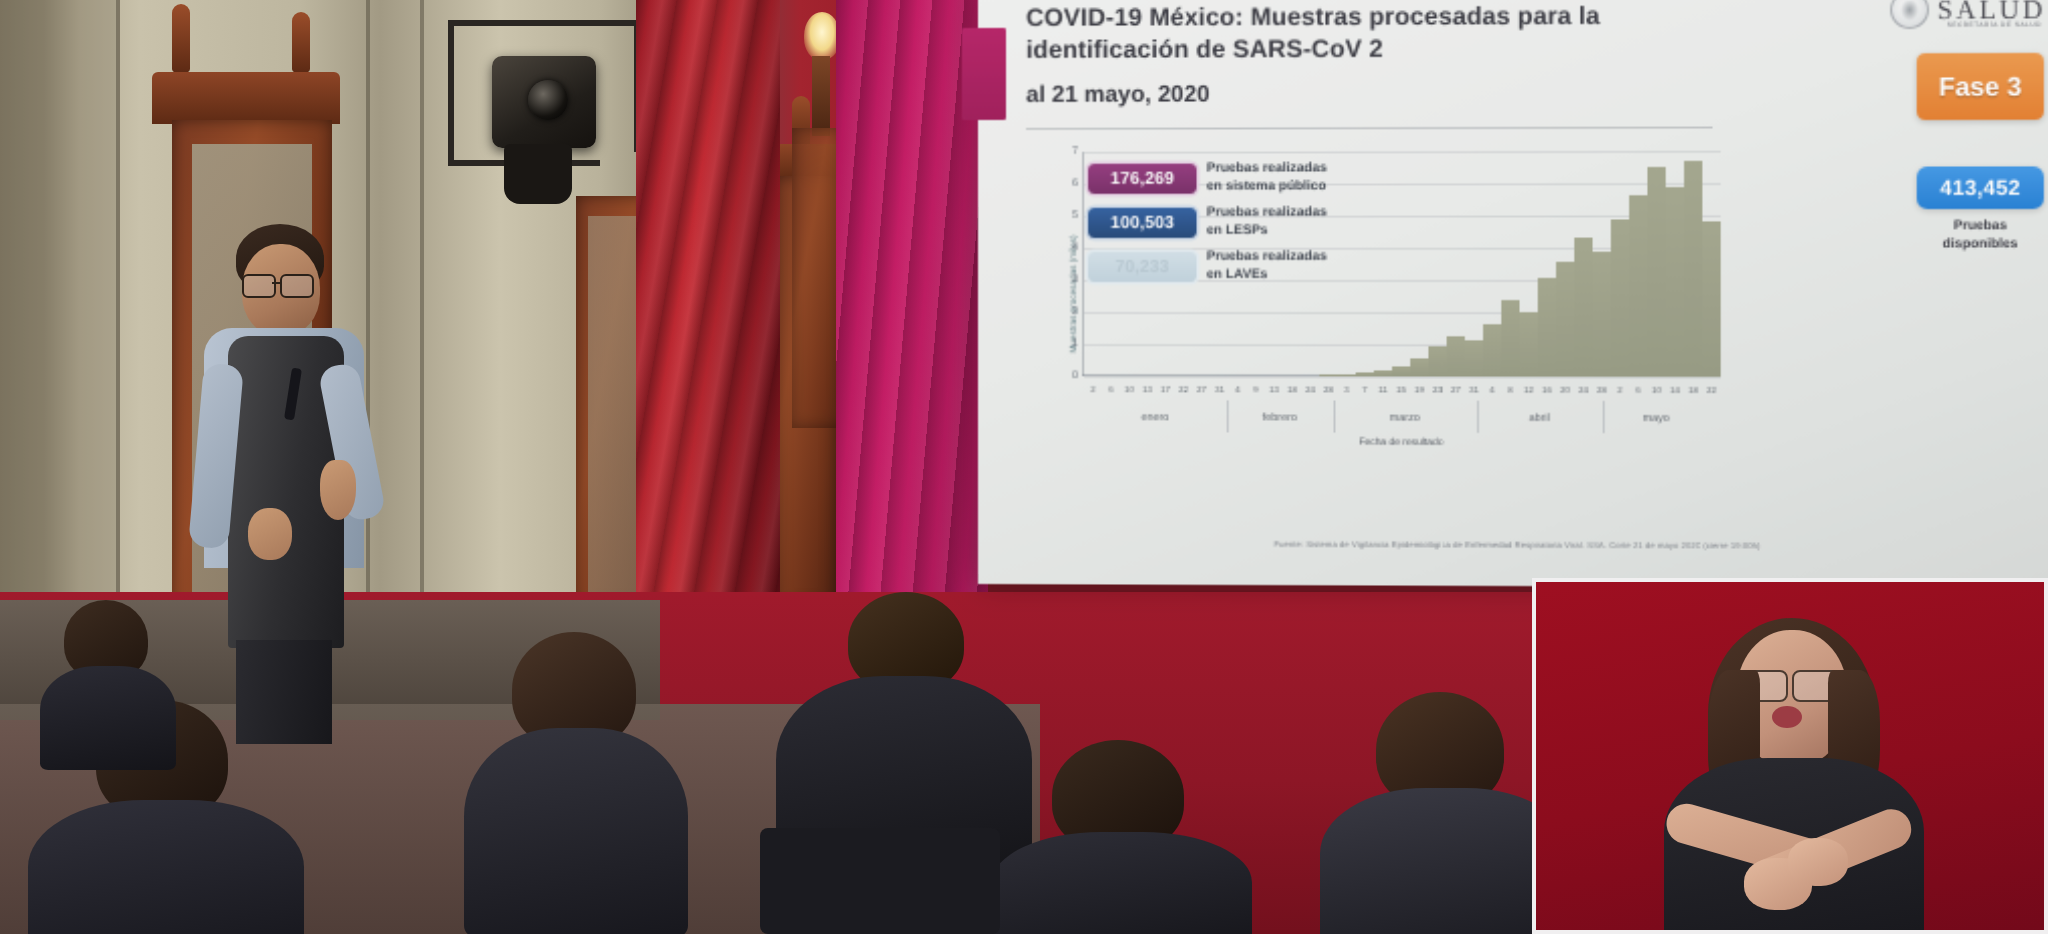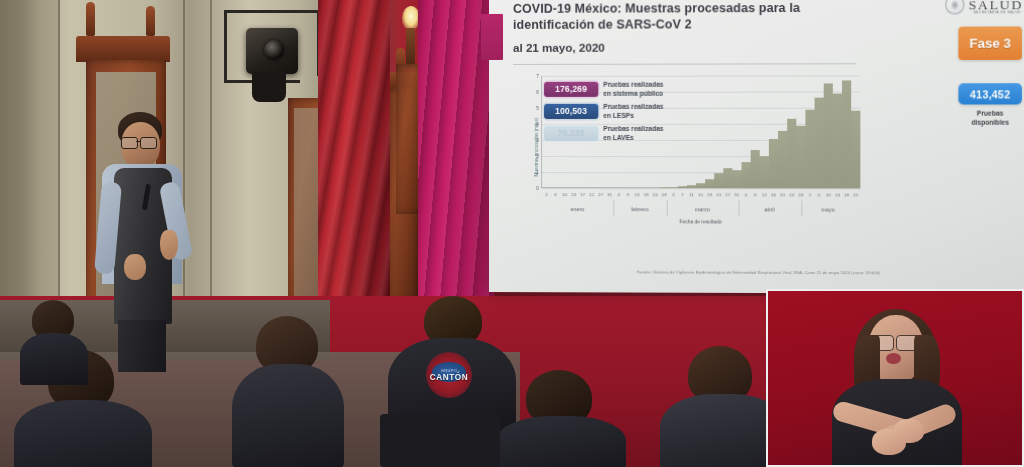--- a/index.html
+++ b/index.html
@@ -240,25 +240,20 @@
   </div>
 
   <div class="aud" style="left:232px;top:316px;width:112px;height:151px;">
     <div class="aud-head" style="left:24px;top:0;width:62px;height:58px;background:linear-gradient(150deg,#4a3527,#241710);"></div>
     <div class="aud-body" style="left:0;top:48px;width:112px;height:105px;background:linear-gradient(170deg,#34343d,#17171d);"></div>
   </div>
 
   <div class="aud" style="left:388px;top:296px;width:128px;height:140px;">
     <div class="aud-head" style="left:36px;top:0;width:58px;height:50px;background:linear-gradient(150deg,#45311f,#221609);"></div>
     <div class="aud-body" style="left:0;top:42px;width:128px;height:100px;background:linear-gradient(170deg,#2c2c34,#141418);"></div>
-    <div class="canton" style="left:38px;top:56px;">
-      <div class="canton-ring"></div>
-      <div class="canton-top">GRUPO</div>
-      <div class="canton-txt">CANTÓN</div>
-    </div>
   </div>
 
   <div class="aud" style="left:496px;top:370px;width:130px;height:97px;">
     <div class="aud-head" style="left:30px;top:0;width:66px;height:56px;background:linear-gradient(150deg,#3a2a1e,#1b110b);"></div>
     <div class="aud-body" style="left:0;top:46px;width:130px;height:60px;background:linear-gradient(170deg,#2e2e37,#15151a);"></div>
   </div>
 
   <div class="aud" style="left:660px;top:346px;width:126px;height:121px;">
     <div class="aud-head" style="left:28px;top:0;width:64px;height:58px;background:linear-gradient(150deg,#4a3323,#241710);"></div>
     <div class="aud-body" style="left:0;top:48px;width:126px;height:78px;background:linear-gradient(170deg,#3a3a44,#1b1b21);"></div>

